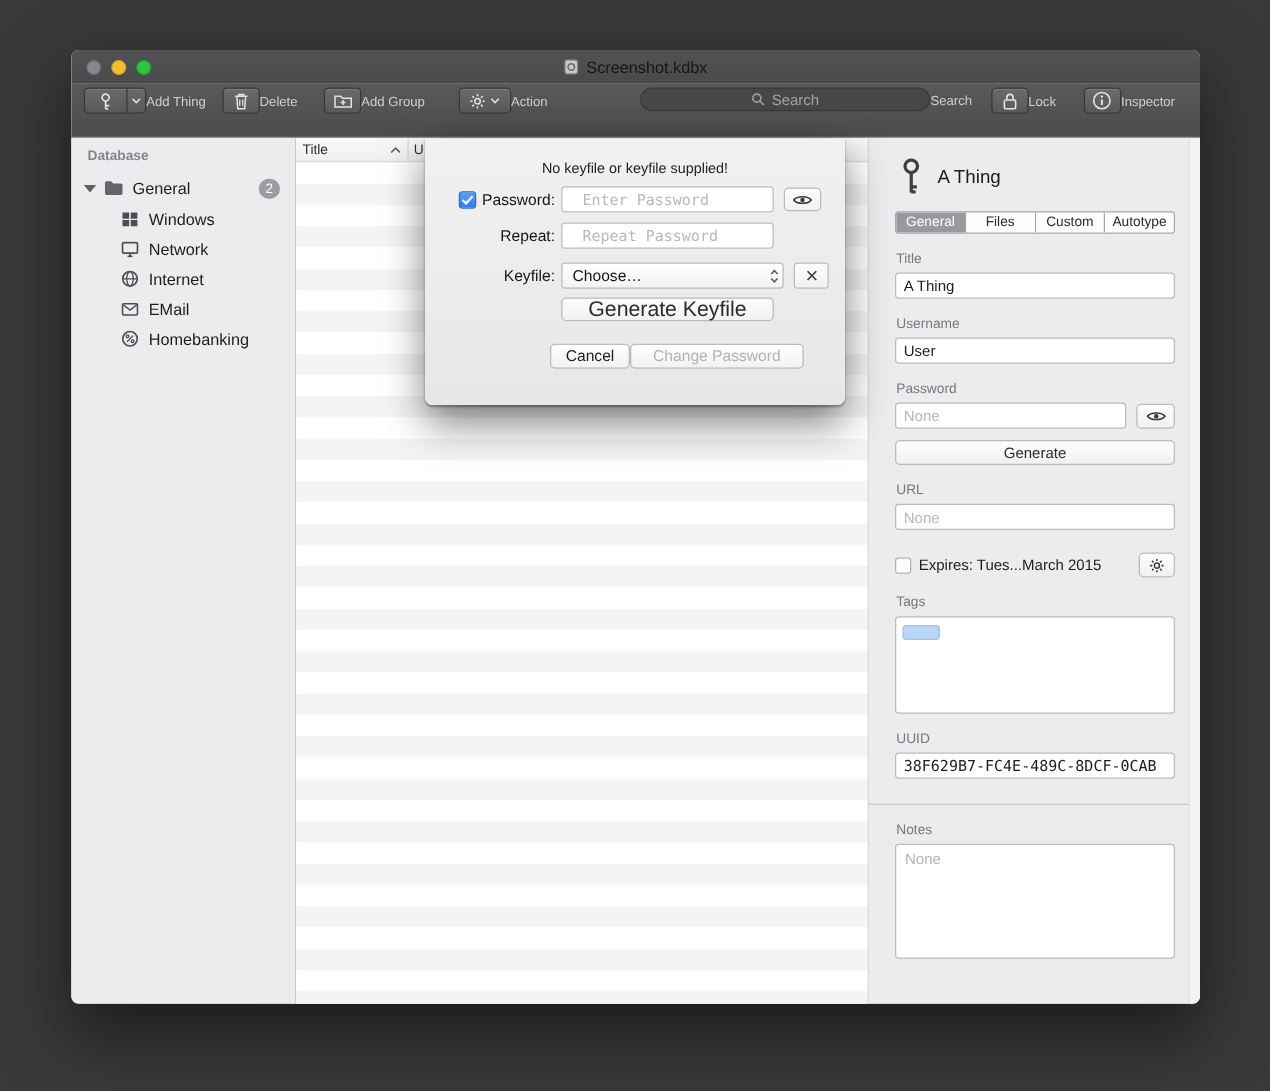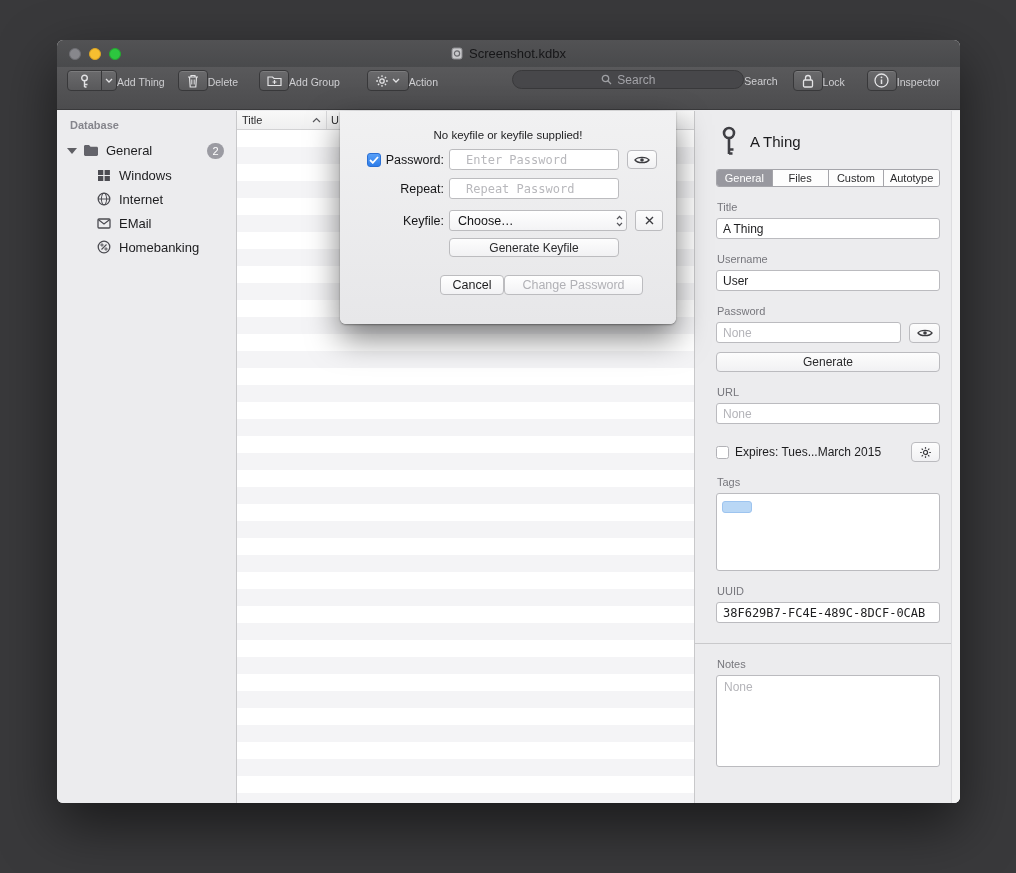--- a/index.html
+++ b/index.html
@@ -77,21 +77,21 @@
   .sheet-msg { text-align:center; font-size:11.5px; color:#232325; }
   .srow { display:flex; align-items:center; margin-top:8px; }
   .slabel { width:104px; display:flex; align-items:center; justify-content:flex-end; gap:5px; font-size:12.5px; color:#151517; flex:none; }
   .check-on { width:14px; height:14px; border-radius:3px; background:linear-gradient(#58a0f8,#2e7de9); border:1px solid #2a6fd4; display:flex; align-items:center; justify-content:center; flex:none; }
   .sfield { width:170px; height:21px; border:1px solid #bcbcbf; border-radius:3px; background:#fff; margin-left:5px; padding:0 16px; font-size:12px; font-family:"DejaVu Sans Mono",monospace; color:#1d1d1f; outline:none; }
   .sfield::placeholder { color:#b8b8bc; }
   .sheet .eye-btn { margin-left:8px; width:30px; height:19px; }
   .popup { width:178px; height:21px; margin-left:5px; border:1px solid #bcbcbf; border-radius:3px; background:linear-gradient(#ffffff,#f3f3f5); display:flex; align-items:center; font-size:12.5px; color:#151517; padding-left:8px; position:relative; }
   .stepper { position:absolute; right:3px; top:0; bottom:0; display:flex; align-items:center; }
   .xbtn { width:28px; height:21px; margin-left:8px; border:1px solid #bcbcbf; border-radius:3px; background:linear-gradient(#fdfdfd,#f1f1f3); display:flex; align-items:center; justify-content:center; }
-  .gen-keyfile { margin:7px 0 0 109px; width:170px; height:19px; border:1px solid #bcbcbf; border-radius:4px; background:linear-gradient(#fdfdfd,#f1f1f3); font-size:12px; color:#2b2b2d; display:flex; align-items:center; justify-content:center; }
+  .gen-keyfile { margin:7px 0 0 109px; width:170px; height:19px; border:1px solid #bcbcbf; border-radius:4px; background:linear-gradient(#fdfdfd,#f1f1f3); font-size:17px; color:#2b2b2d; display:flex; align-items:center; justify-content:center; }
   .sheet-btns { display:flex; margin:18px 0 0 100px; gap:0; }
   .btn { height:20px; border:1px solid #bcbcbf; border-radius:4px; background:linear-gradient(#ffffff,#f2f2f4); font-size:12.5px; color:#1d1d1f; display:flex; align-items:center; justify-content:center; }
   .btn.cancel { width:64px; }
   .btn.change { width:139px; }
   .btn.disabled { color:#b1b1b6; }
 </style>
 </head>
 <body>
 
 <div class="window">
@@ -215,20 +215,27 @@
       <div class="sub-row">
         <svg width="14" height="13" viewBox="0 0 14 13">
             <g fill="#4c4c52">
               <rect x="1" y="1" width="5.3" height="5"></rect>
               <rect x="7.6" y="1" width="5.3" height="5"></rect>
               <rect x="1" y="7" width="5.3" height="5"></rect>
               <rect x="7.6" y="7" width="5.3" height="5"></rect>
             </g>
           </svg>
         <span>Windows</span>
+      </div>
+      <div class="sub-row">
+        <svg width="14" height="13" viewBox="0 0 14 13">
+            <rect x="1" y="1" width="12" height="8.5" rx="1" fill="none" stroke="#4c4c52" stroke-width="1.4"></rect>
+            <path d="M5 12 H9 M7 9.5 V12" stroke="#4c4c52" stroke-width="1.4"></path>
+          </svg>
+        <span>Network</span>
       </div>
       <div class="sub-row">
         <svg width="14" height="14" viewBox="0 0 14 14">
             <circle cx="7" cy="7" r="5.8" fill="none" stroke="#4c4c52" stroke-width="1.3"></circle>
             <ellipse cx="7" cy="7" rx="2.6" ry="5.8" fill="none" stroke="#4c4c52" stroke-width="1"></ellipse>
             <path d="M1.2 7 H12.8" stroke="#4c4c52" stroke-width="1"></path>
           </svg>
         <span>Internet</span>
       </div>
       <div class="sub-row">

